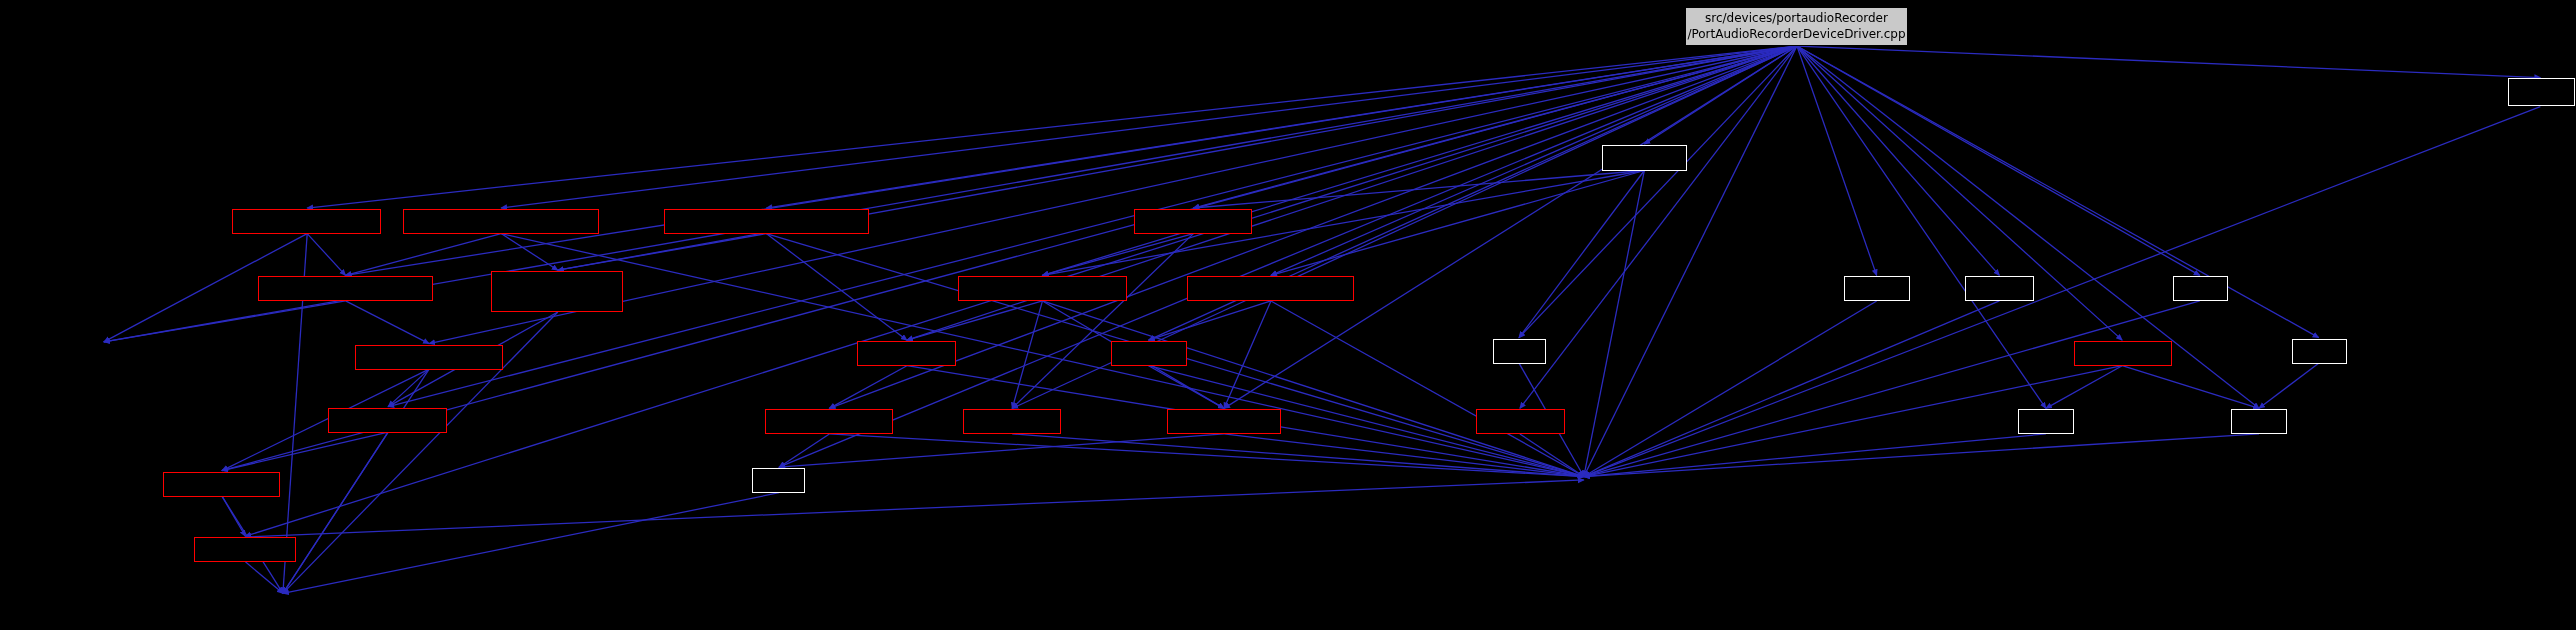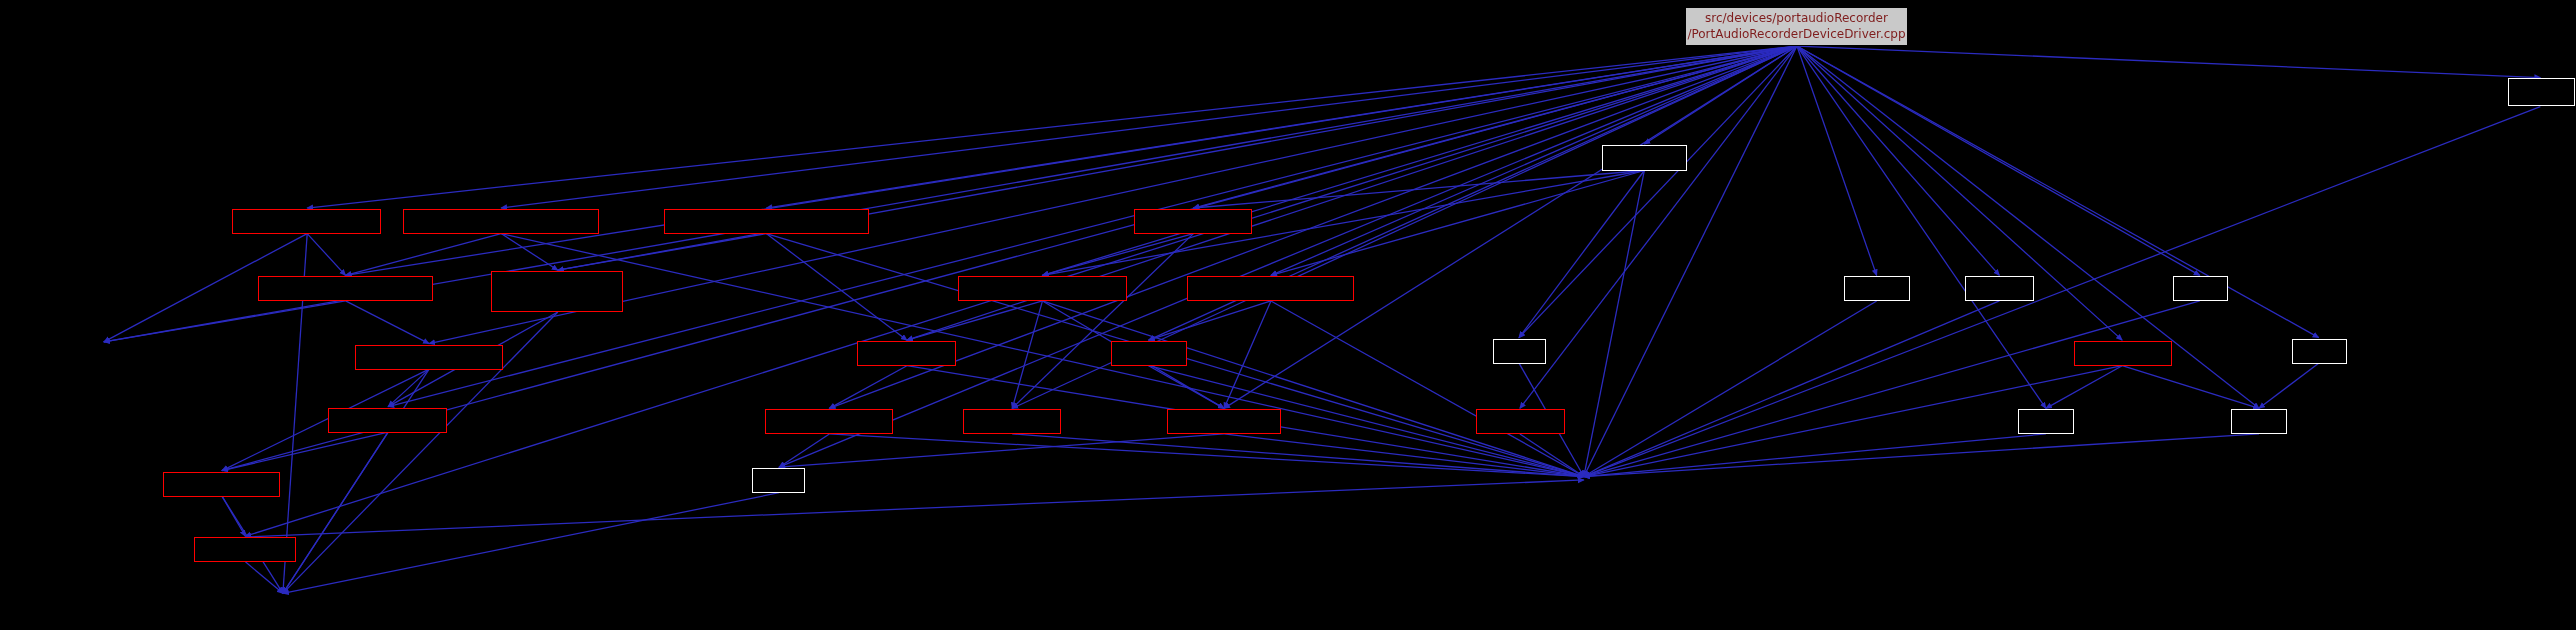--- a/index.html
+++ b/index.html
@@ -33,21 +33,21 @@
     justify-content: center;
     text-align: center;
     overflow: hidden;
     z-index: 2;
   }
   .node.truncated { border: 1.7px solid #ff0000; }
   .node.normal    { border: 1.7px solid #ffffff; }
   .node.main {
     background: #c9c9c9;
     border: 1.7px solid #000000;
-    color: #7f1d1d;
+    color: #000000;
     font-size: 12px;
     line-height: 1.35;
     white-space: pre-line;
     z-index: 3;
   }
   .junction {
     position: absolute;
     width: 1.7px; height: 1.7px;
     z-index: 1;
   }

